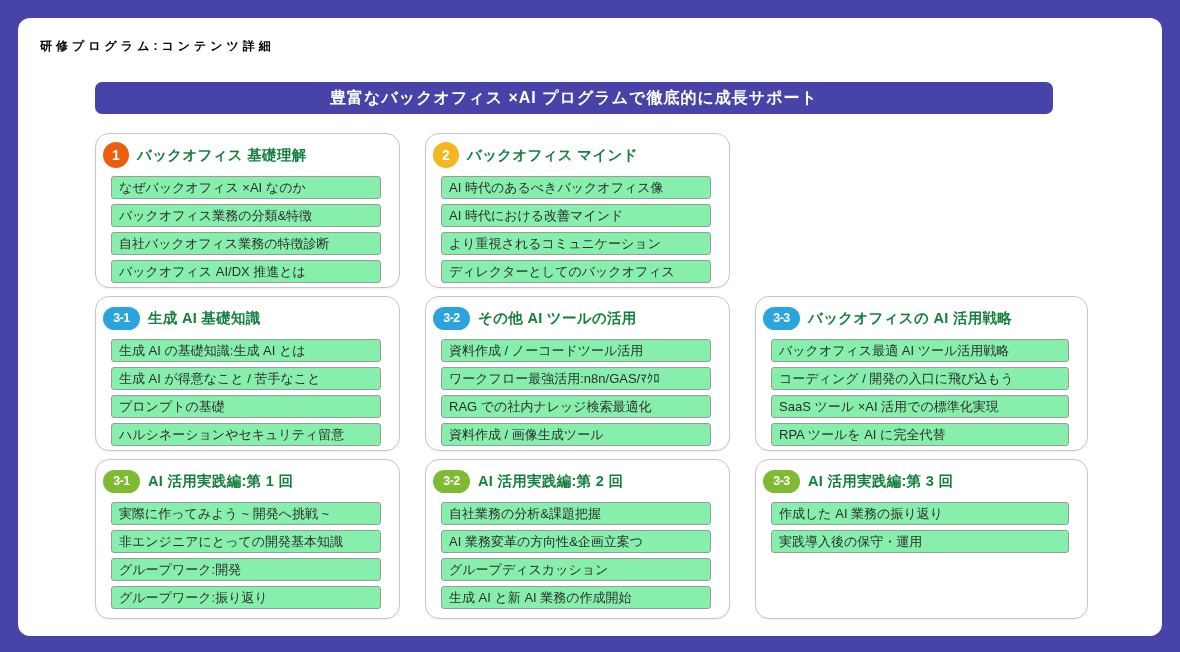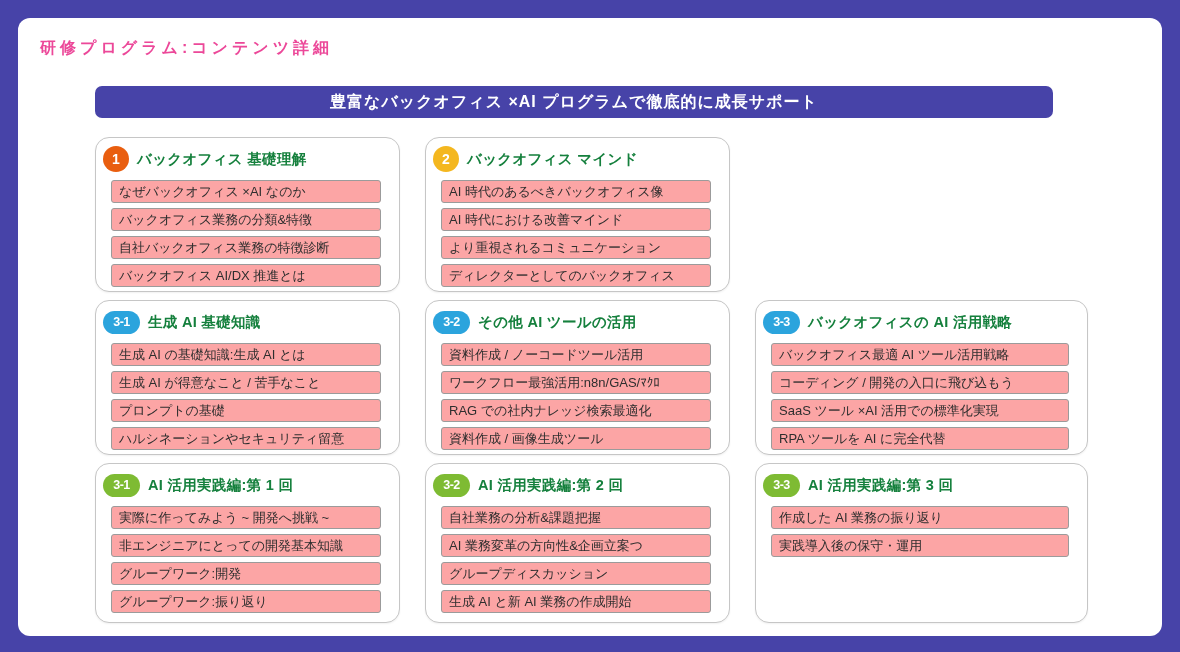--- a/index.html
+++ b/index.html
@@ -8,21 +8,21 @@
     background:#4743A8;
     font-family:"Liberation Sans","DejaVu Sans",sans-serif;
     position:relative;overflow:hidden;
   }
   .sheet{
     position:absolute;left:18px;top:18px;right:18px;bottom:16px;
     background:#ffffff;border-radius:12px;
   }
   .page-title{
     padding:20px 0 0 22px;
-    font-size:16px;font-weight:bold;color:#ec4899;
+    font-size:12px;font-weight:bold;color:#000000;
     letter-spacing:4px;
   }
   .banner{
     margin:27px 0 0 77px;width:958px;height:32px;
     background:#4743A8;border-radius:7px;
     color:#fff;font-weight:bold;font-size:16px;letter-spacing:1px;
     display:flex;align-items:center;justify-content:center;
     box-sizing:border-box;
     text-align:right;
   }
@@ -62,21 +62,21 @@
   .c-orange{background:#E95E0F;}
   .c-yellow{background:#F4B71F;}
   .c-blue{background:#2BA4DD;}
   .c-green{background:#7EBB33;}
   .card-title{
     font-weight:bold;font-size:14.5px;color:#15803d;
     letter-spacing:0.3px;white-space:nowrap;
   }
   .items{display:flex;flex-direction:column;gap:5px;}
   .item{
-    background:#fca5a5;border:1px solid #9B9B9B;border-radius:3px;
+    background:#86efac;border:1px solid #9B9B9B;border-radius:3px;
     font-size:13px;color:#2e2e2e;
     padding:2px 7px;height:17px;line-height:17px;
     white-space:nowrap;overflow:visible;
   }
 </style>
 </head>
 <body>
 
 <div class="sheet">
 

